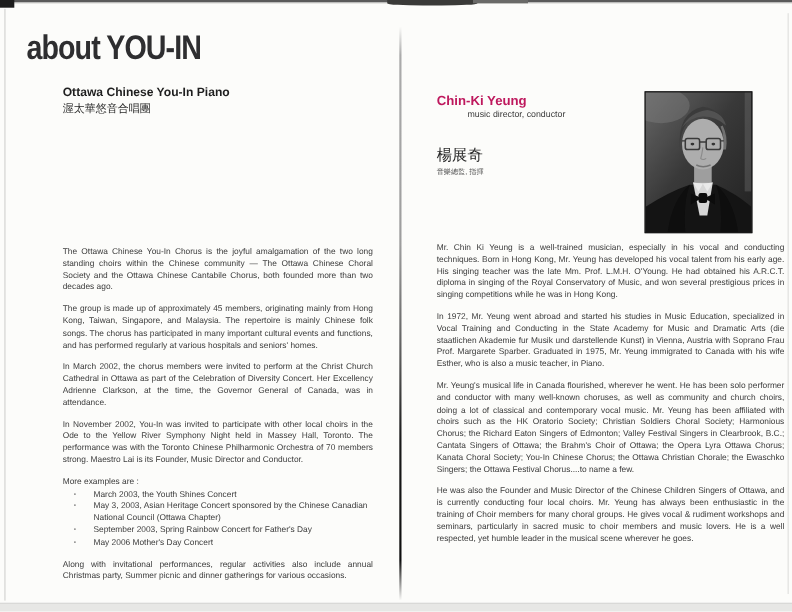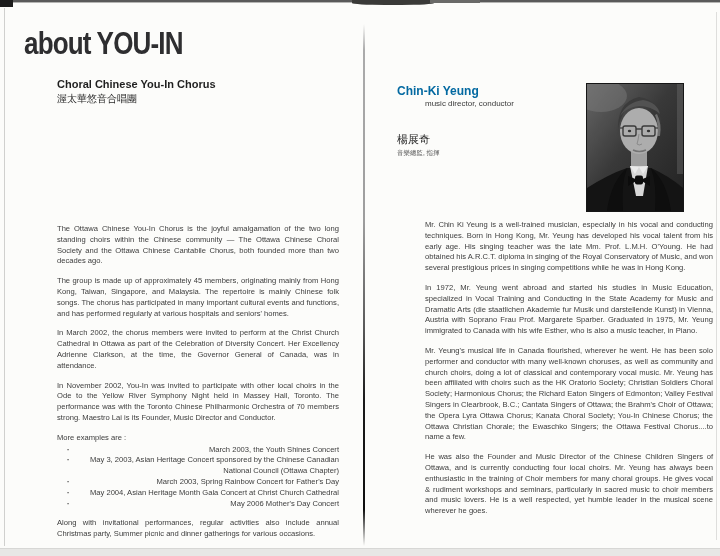--- a/index.html
+++ b/index.html
@@ -38,71 +38,70 @@
   .left-page{position:absolute;left:57px;top:78px;width:282px;}
   .group-heading .en{font-size:11px;font-weight:bold;color:#1f1f1f;}
   .group-heading .zh{font-size:10px;color:#2a2a2a;margin-top:2px;}
   .body-text{
     position:absolute;left:0;right:0;
     font-size:7.6px;line-height:10.8px;color:#3c3c3c;text-align:justify;
   }
   .left-page .body-text{top:130px;margin-top:16px;}
   .body-text p{margin:0 0 9px 0;}
   .body-text p.intro{margin:0 0 1px 0;}
-  .body-text ul{margin:0 0 9px 0;padding:0;list-style:none;text-align:right;}
+  .body-text ul{margin:0 0 9px 0;padding:0;list-style:none;text-align:left;}
   .body-text li{position:relative;padding-left:28px;}
   .body-text li::before{content:"\00b7";position:absolute;left:10px;top:0;font-weight:bold;}
   
   .right-page{position:absolute;left:397px;top:84px;width:316px;}
   .bio-header{position:relative;height:136px;}
-  .name-en{font-size:12px;font-weight:bold;color:#0369a1;}
+  .name-en{font-size:12px;font-weight:bold;color:#be185d;}
   .role-en{font-size:8px;color:#3a3a3a;margin-top:1px;padding-left:28px;}
-  .name-zh{font-size:11px;color:#2a2a2a;margin-top:24px;}
+  .name-zh{font-size:14px;color:#2a2a2a;margin-top:24px;}
   .role-zh{font-size:6.5px;color:#555;margin-top:2px;}
   .photo{
     position:absolute;left:189px;top:-1px;width:96px;height:127px;
     border:1px solid #141414;filter:grayscale(1) contrast(.98);
     background:#2e2c29;
   }
   .photo svg{display:block;}
-  .right-page .body-text{top:136px;margin-left:28px;}
+  .right-page .body-text{top:136px;}
 </style>
 </head>
 <body>
 
 <div class="scan">
 
   <div class="edge-top"></div>
   <div class="edge-top-shadow"></div>
   <div class="corner-mark"></div>
   <div class="top-notch"></div>
   <div class="top-notch2"></div>
   <div class="edge-left"></div>
   <div class="edge-right"></div>
   <div class="edge-bottom"></div>
   <div class="spine"></div>
 
   <h1 class="main-title">about YOU-IN</h1>
 
   <section class="left-page">
     <div class="group-heading">
-      <div class="en">Choral Chinese You-In Chorus</div>
+      <div class="en">Ottawa Chinese You-In Piano</div>
       <div class="zh">渥太華悠音合唱團</div>
     </div>
     <div class="body-text">
       <p>The Ottawa Chinese You-In Chorus is the joyful amalgamation of the two long standing choirs within the Chinese community — The Ottawa Chinese Choral Society and the Ottawa Chinese Cantabile Chorus, both founded more than two decades ago.</p>
       <p>The group is made up of approximately 45 members, originating mainly from Hong Kong, Taiwan, Singapore, and Malaysia. The repertoire is mainly Chinese folk songs. The chorus has participated in many important cultural events and functions, and has performed regularly at various hospitals and seniors' homes.</p>
       <p>In March 2002, the chorus members were invited to perform at the Christ Church Cathedral in Ottawa as part of the Celebration of Diversity Concert. Her Excellency Adrienne Clarkson, at the time, the Governor General of Canada, was in attendance.</p>
       <p>In November 2002, You-In was invited to participate with other local choirs in the Ode to the Yellow River Symphony Night held in Massey Hall, Toronto. The performance was with the Toronto Chinese Philharmonic Orchestra of 70 members strong. Maestro Lai is its Founder, Music Director and Conductor.</p>
       <p class="intro">More examples are :</p>
       <ul>
         <li>March 2003, the Youth Shines Concert</li>
         <li>May 3, 2003, Asian Heritage Concert sponsored by the Chinese Canadian National Council (Ottawa Chapter)</li>
-        <li>March 2003, Spring Rainbow Concert for Father's Day</li>
-        <li>May 2004, Asian Heritage Month Gala Concert at Christ Church Cathedral</li>
+        <li>September 2003, Spring Rainbow Concert for Father's Day</li>
         <li>May 2006 Mother's Day Concert</li>
       </ul>
       <p>Along with invitational performances, regular activities also include annual Christmas party, Summer picnic and dinner gatherings for various occasions.</p>
     </div>
   </section>
 
   <section class="right-page">
     <div class="bio-header">
       <div class="names">
         <div class="name-en">Chin-Ki Yeung</div>

